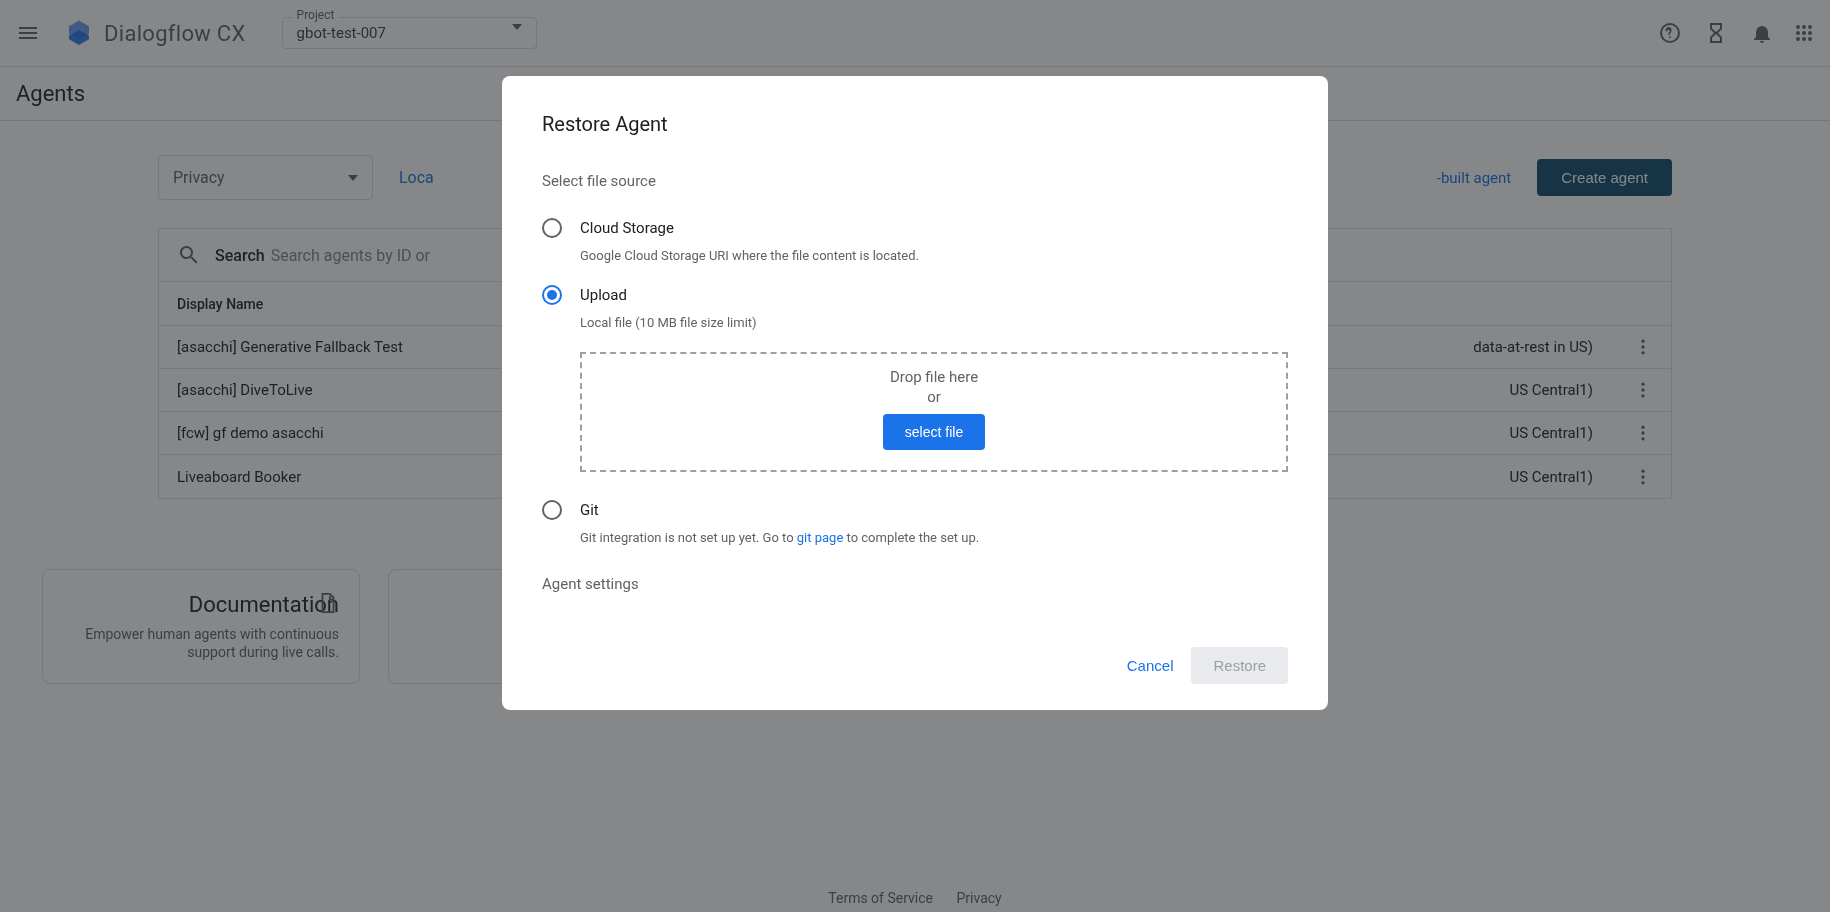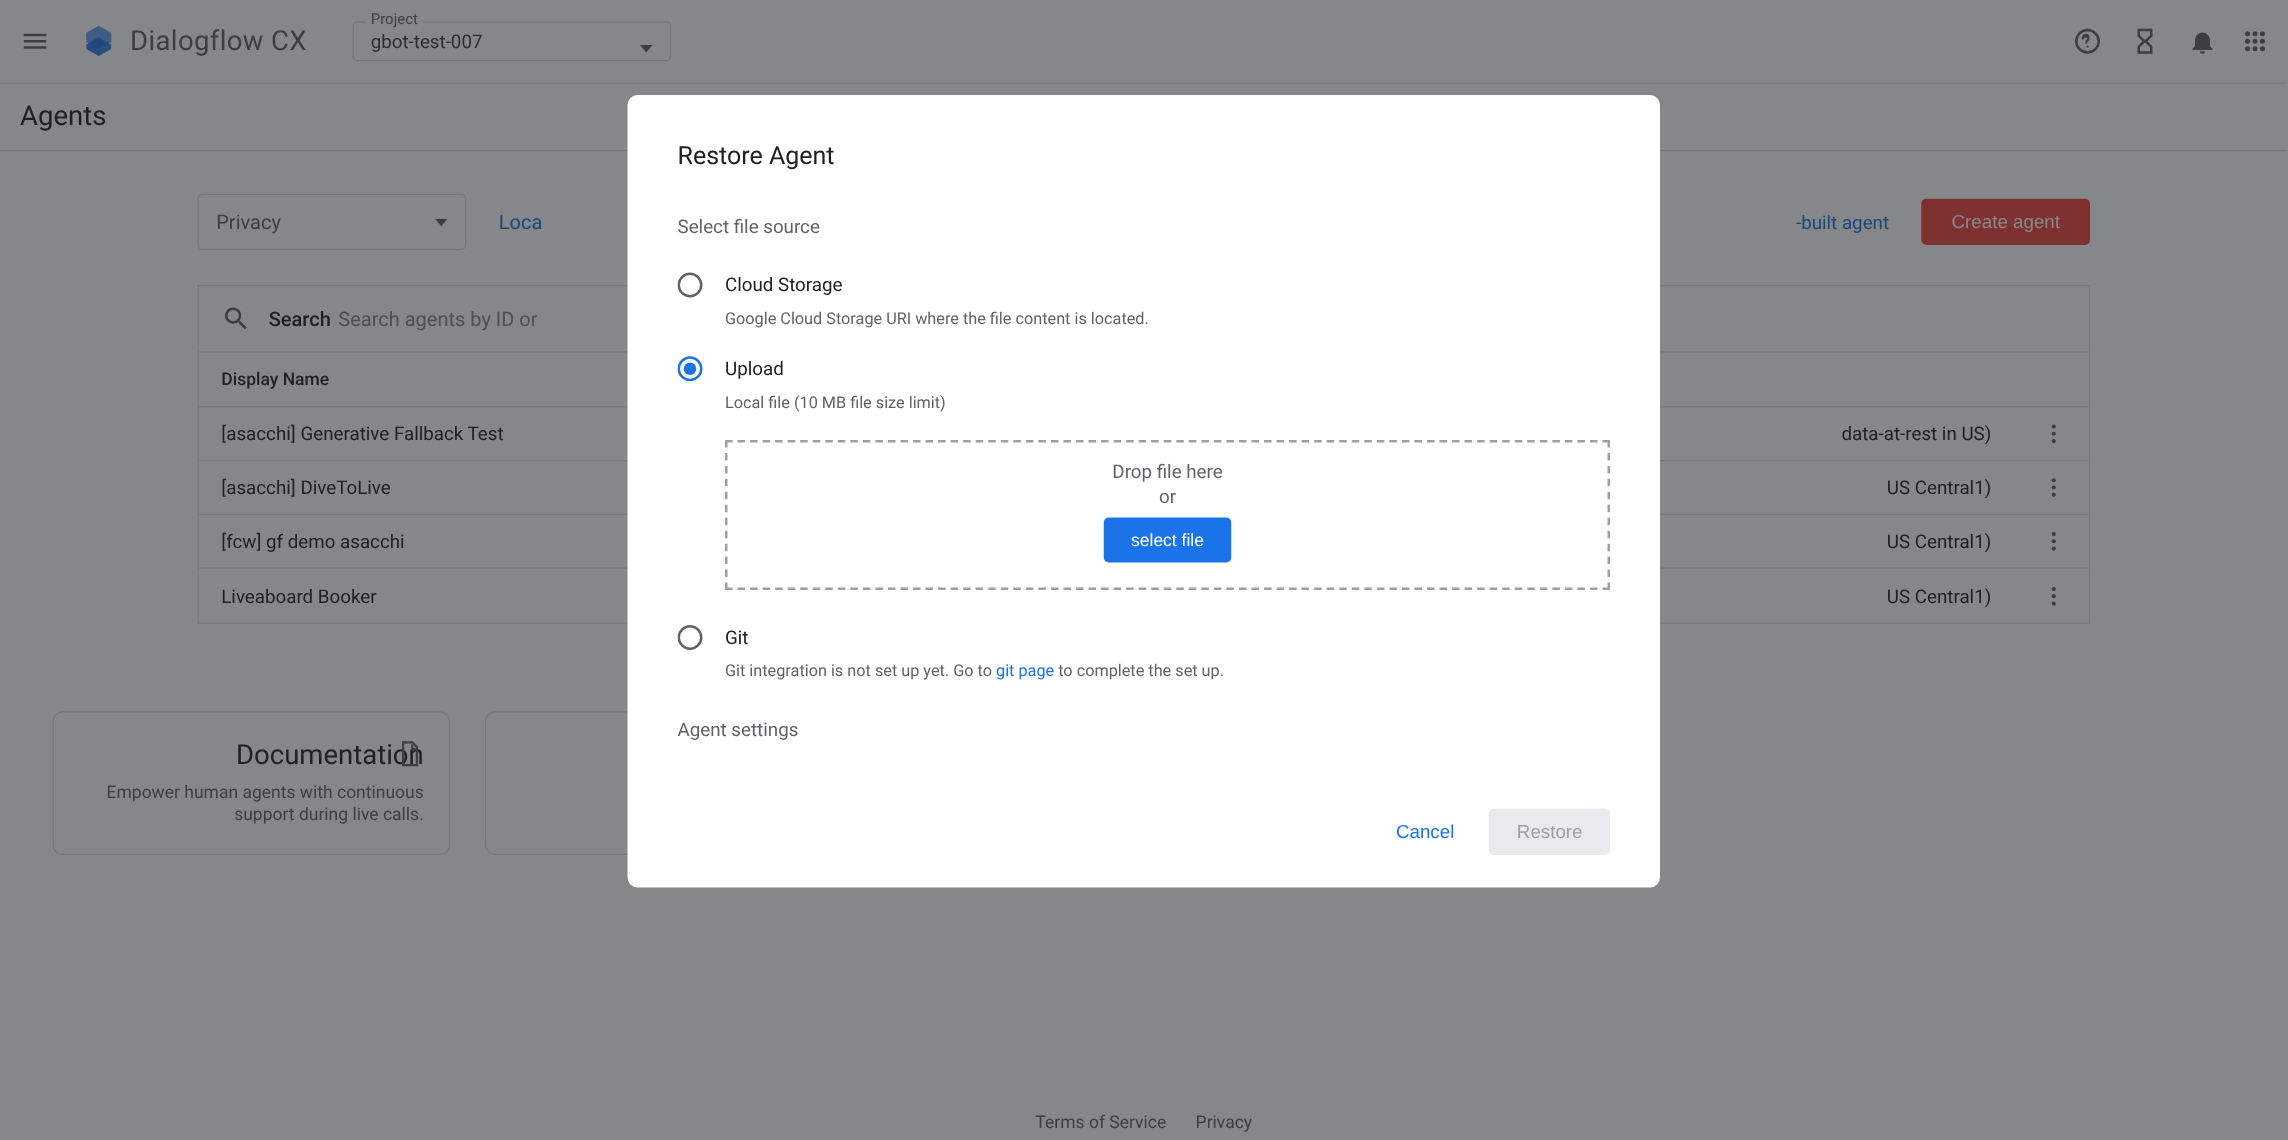--- a/index.html
+++ b/index.html
@@ -6,38 +6,38 @@
   html, body { height:100%; font-family: "Google Sans", Roboto, Arial, sans-serif; color:#202124; background:#fff; overflow:hidden; }
 
   
   .header { height:67px; border-bottom:1px solid #dadce0; display:flex; align-items:center; padding:0 16px; }
   .hamburger { width:24px; height:24px; margin-right:24px; color:#5f6368; cursor:pointer; }
   .logo-wrap { display:flex; align-items:center; }
   .logo-icon { width:30px; height:30px; margin-right:10px; }
   .logo-text { font-size:22px; color:#5f6368; letter-spacing:0.3px; }
   .project-select { margin-left:36px; border:1px solid #dadce0; border-radius:4px; padding:6px 14px; width:255px; display:flex; flex-direction:column; position:relative; }
   .project-label { position:absolute; top:-10px; left:10px; background:#fff; padding:0 4px; font-size:12px; color:#5f6368; }
-  .project-value-row { display:flex; align-items:flex-end; justify-content:space-between; font-size:15px; color:#3c4043; }
+  .project-value-row { display:flex; align-items:flex-start; justify-content:space-between; font-size:15px; color:#3c4043; }
   .spacer { flex:1; }
   .header-icons { display:flex; align-items:center; gap:22px; color:#5f6368; }
   .hicon { width:24px; height:24px; cursor:pointer; }
   .dots-grid { display:flex; flex-wrap:wrap; width:18px; gap:2px; cursor:pointer; }
   .dots-grid span{ width:4px;height:4px;background:#5f6368;border-radius:50%;}
 
   
   .page-title { padding:14px 16px 14px; font-size:22px; border-bottom:1px solid #dadce0; }
 
   
   .main { padding:34px 158px 0; }
   .top-row { display:flex; align-items:center; margin-bottom:28px; }
   .location-drop { border:1px solid #dadce0; border-radius:4px; width:215px; padding:12px 14px; display:flex; align-items:center; justify-content:space-between; color:#5f6368; margin-right:26px; }
   .loc-link { color:#1a73e8; }
   .top-row .spacer{flex:1;}
   .prebuilt { color:#1a73e8; margin-right:26px; font-size:15px;}
-  .create-btn { background:#ef4444; color:#fff; border:none; border-radius:4px; padding:10px 24px; font-size:15px; cursor:pointer; }
+  .create-btn { background:#0c4a6e; color:#fff; border:none; border-radius:4px; padding:10px 24px; font-size:15px; cursor:pointer; }
 
   .table-wrap { border:1px solid #e0e0e0; }
   .search-row { display:flex; align-items:center; padding:14px 18px; border-bottom:1px solid #e0e0e0; }
   .search-icon{ width:24px;height:24px;color:#5f6368;margin-right:14px;}
   .search-label{ font-weight:500; margin-right:6px;}
   .search-ph{ color:#80868b;}
 
   .thead, .trow { display:flex; align-items:center; padding:0 18px; border-bottom:1px solid #e0e0e0;}
   .thead{ height:44px; font-weight:500; font-size:14px; }
   .trow{ height:43px; font-size:15px; position:relative;}
@@ -65,21 +65,21 @@
   .option{ margin-bottom:10px;}
   .opt-head{ display:flex; align-items:center; gap:18px; font-size:15px; margin-bottom:10px;}
   .radio{ width:20px; height:20px; border:2px solid #5f6368; border-radius:50%; flex-shrink:0;}
   .radio.checked{ border-color:#1a73e8; display:flex; align-items:center; justify-content:center;}
   .radio.checked::after{ content:""; width:10px; height:10px; border-radius:50%; background:#1a73e8;}
   .opt-desc{ margin-left:38px; font-size:13px; color:#5f6368; margin-bottom:22px;}
   .opt-desc a{ color:#1a73e8; text-decoration:none;}
   .dropzone{ border:2px dashed #9aa0a6; margin-left:38px; padding:14px 0 20px; text-align:center; color:#5f6368; font-size:15px;}
   .dropzone .dz-or{ margin:2px 0 8px;}
   .selectfile{ background:#1a73e8; color:#fff; border:none; border-radius:4px; padding:10px 22px; font-size:14px; cursor:pointer;}
-  .dialog-actions{ display:flex; justify-content:flex-end; gap:20px; margin-top:26px;}
+  .dialog-actions{ display:flex; justify-content:flex-end; gap:10px; margin-top:26px;}
   .btn-txt{ background:none; border:none; color:#1a73e8; font-size:15px; padding:10px 8px; cursor:pointer;}
   .btn-disabled{ background:#e8eaed; color:#9aa0a6; border:none; border-radius:4px; padding:10px 22px; font-size:15px;}
 
   .dialog-body::-webkit-scrollbar{width:8px;}
   .dialog-body::-webkit-scrollbar-thumb{background:#dadce0;border-radius:4px;}
 
   svg { fill: currentColor; }
 </style>
 </head>
 <body>

